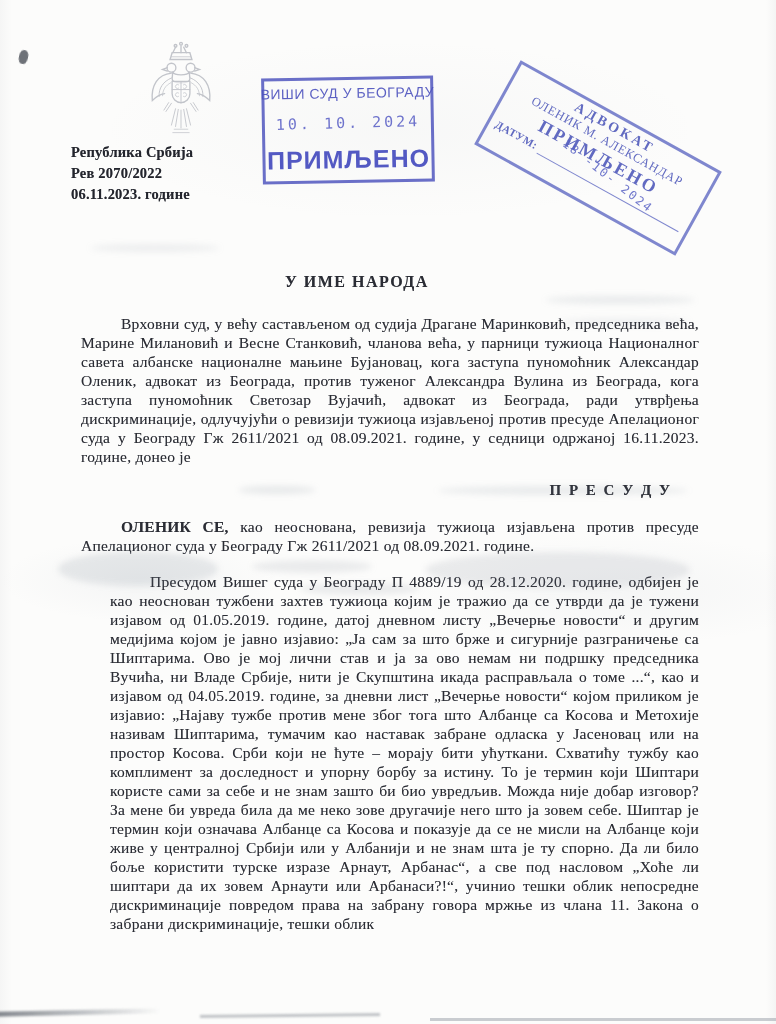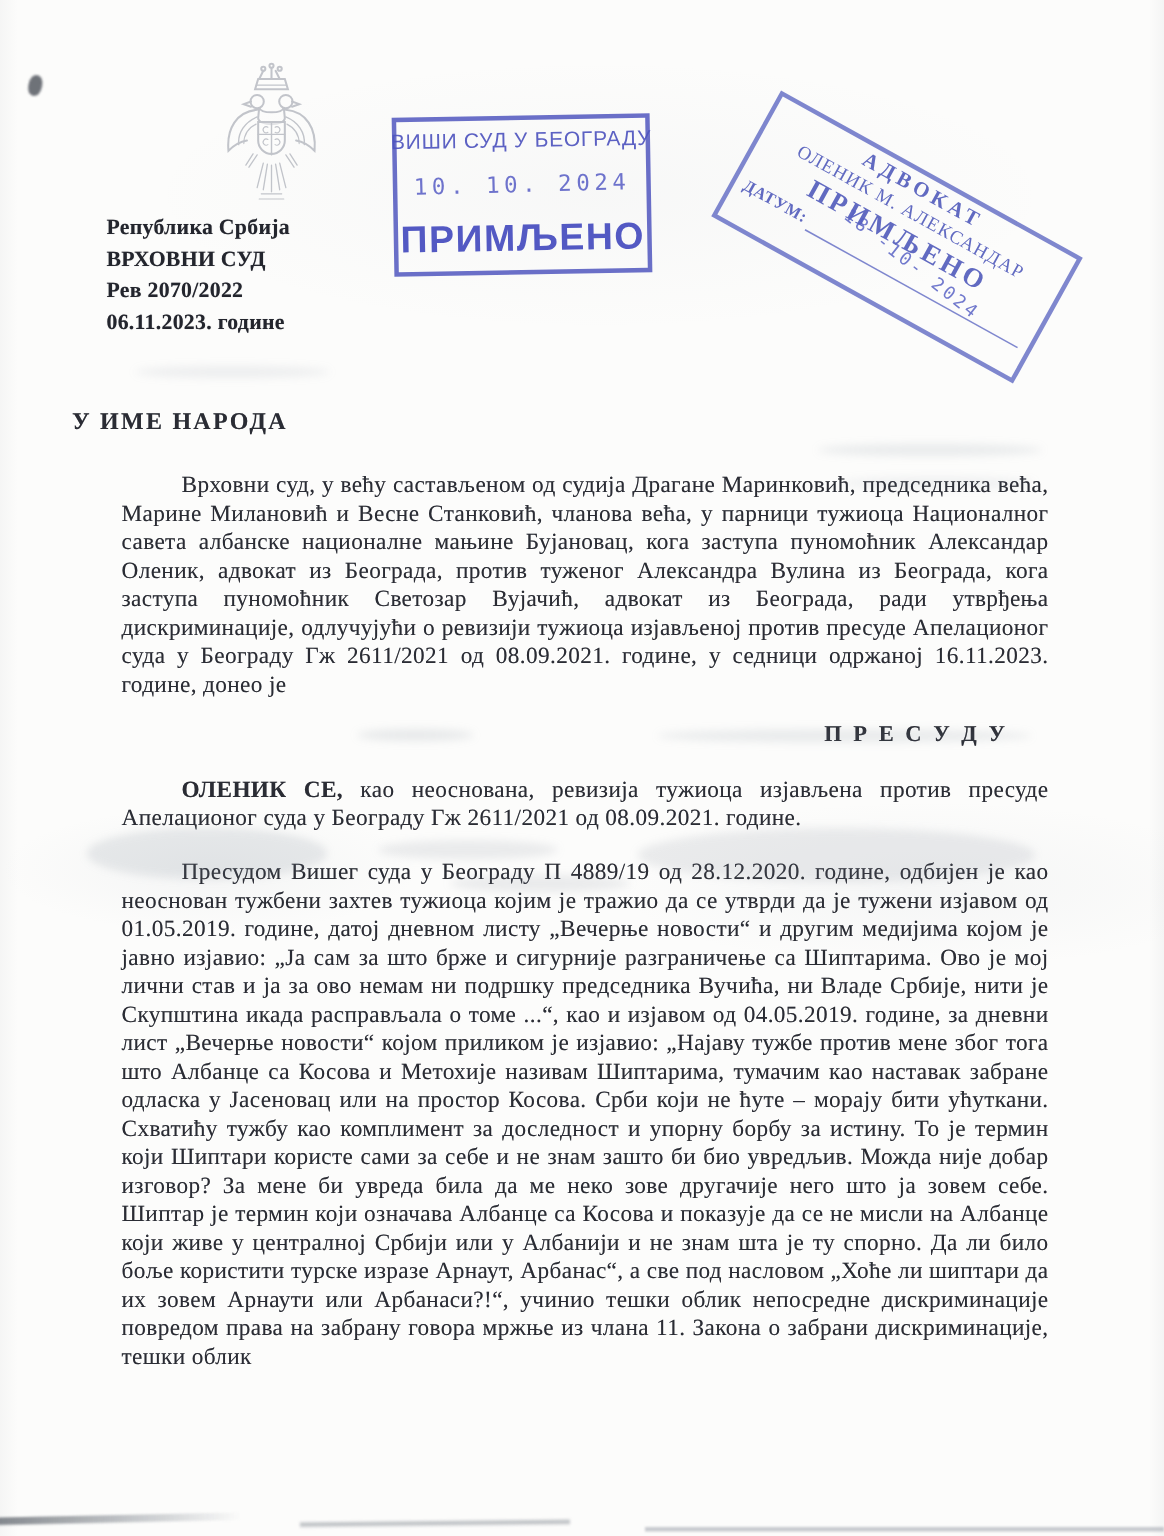--- a/index.html
+++ b/index.html
@@ -81,39 +81,39 @@
     transform:rotate(9deg);color:rgba(88,98,196,0.85);white-space:nowrap;
   }
 
   
   .content{
     position:absolute;left:81px;top:272px;width:618px;
     font-size:15.5px;line-height:19px;letter-spacing:0.25px;
     text-shadow:0 0 0.4px rgba(42,44,52,0.4);
   }
   .doc-title{
-    text-align:left;font-weight:bold;font-size:16px;letter-spacing:1.5px;
+    text-align:center;font-weight:bold;font-size:16px;letter-spacing:1.5px;
     transform:translateX(-33px);margin:0;line-height:20px;
   }
   .para{
     text-align:justify;margin:0;
   }
   .para.indent{text-indent:40px;}
   .intro{margin-top:22px;}
   .judgment-heading{
     text-align:right;font-weight:bold;font-size:15px;letter-spacing:2px;
     transform:translateX(-27px);margin:14px 0 0 0;line-height:20px;
   }
   .verdict{margin-top:17px;}
   .verdict .lead{font-weight:bold;}
   .reasoning-heading{
     text-align:center;font-weight:bold;font-size:15px;letter-spacing:1px;
     transform:translateX(-70px);margin:14px 0 0 0;line-height:20px;
   }
-  .reasoning{margin-top:17px;}
+  .reasoning{margin-top:17px;margin-left:29px;}
 
   
   .smudge{position:absolute;pointer-events:none;filter:blur(3px);border-radius:50%;}
   .sm1{left:545px;top:296px;width:150px;height:8px;background:rgba(130,140,155,0.15);}
   .sm2{left:238px;top:486px;width:78px;height:8px;background:rgba(130,140,155,0.17);}
   .sm3{left:438px;top:486px;width:250px;height:9px;background:rgba(130,140,155,0.15);}
   .sm4{left:58px;top:552px;width:160px;height:34px;background:rgba(125,135,150,0.16);}
   .sm5{left:252px;top:560px;width:120px;height:13px;background:rgba(125,135,150,0.14);}
   .sm6{left:425px;top:552px;width:265px;height:36px;background:rgba(125,135,150,0.14);}
   .sm7{left:300px;top:583px;width:120px;height:12px;background:rgba(125,135,150,0.14);}
@@ -180,21 +180,20 @@
       <path d="M60,58 v32 M47,70 h26" stroke-width="1.4"></path>
       <path d="M56.5,63 a3,3 0 1 0 0,5" stroke-width="1.1"></path>
       <path d="M63.5,63 a3,3 0 1 1 0,5" stroke-width="1.1"></path>
       <path d="M56.5,75 a3,3 0 1 0 0,5" stroke-width="1.1"></path>
       <path d="M63.5,75 a3,3 0 1 1 0,5" stroke-width="1.1"></path>
     </g>
   </svg>
 
   <div class="header-block">
     <div>Република Србија</div>
-    <div>ВРХОВНИ СУД</div>
     <div>Рев 2070/2022</div>
     <div>06.11.2023. године</div>
   </div>
 
   <div class="stamp-court">
     <div class="sc-title">ВИШИ СУД У БЕОГРАДУ</div>
     <div class="sc-date">10. 10. 2024</div>
     <div class="sc-received">ПРИМЉЕНО</div>
   </div>
 

